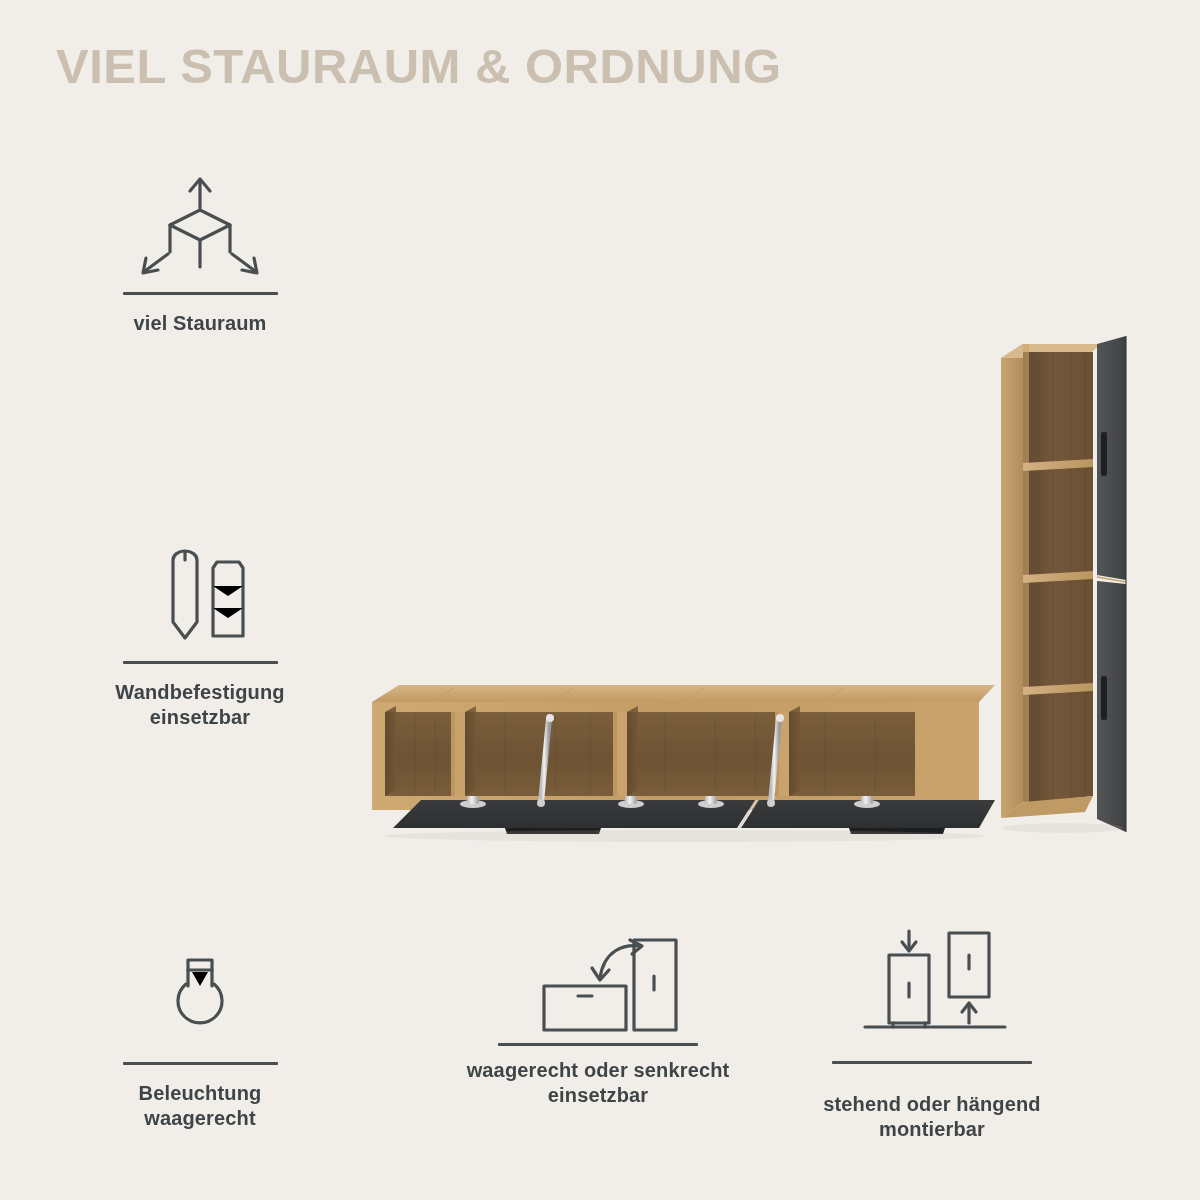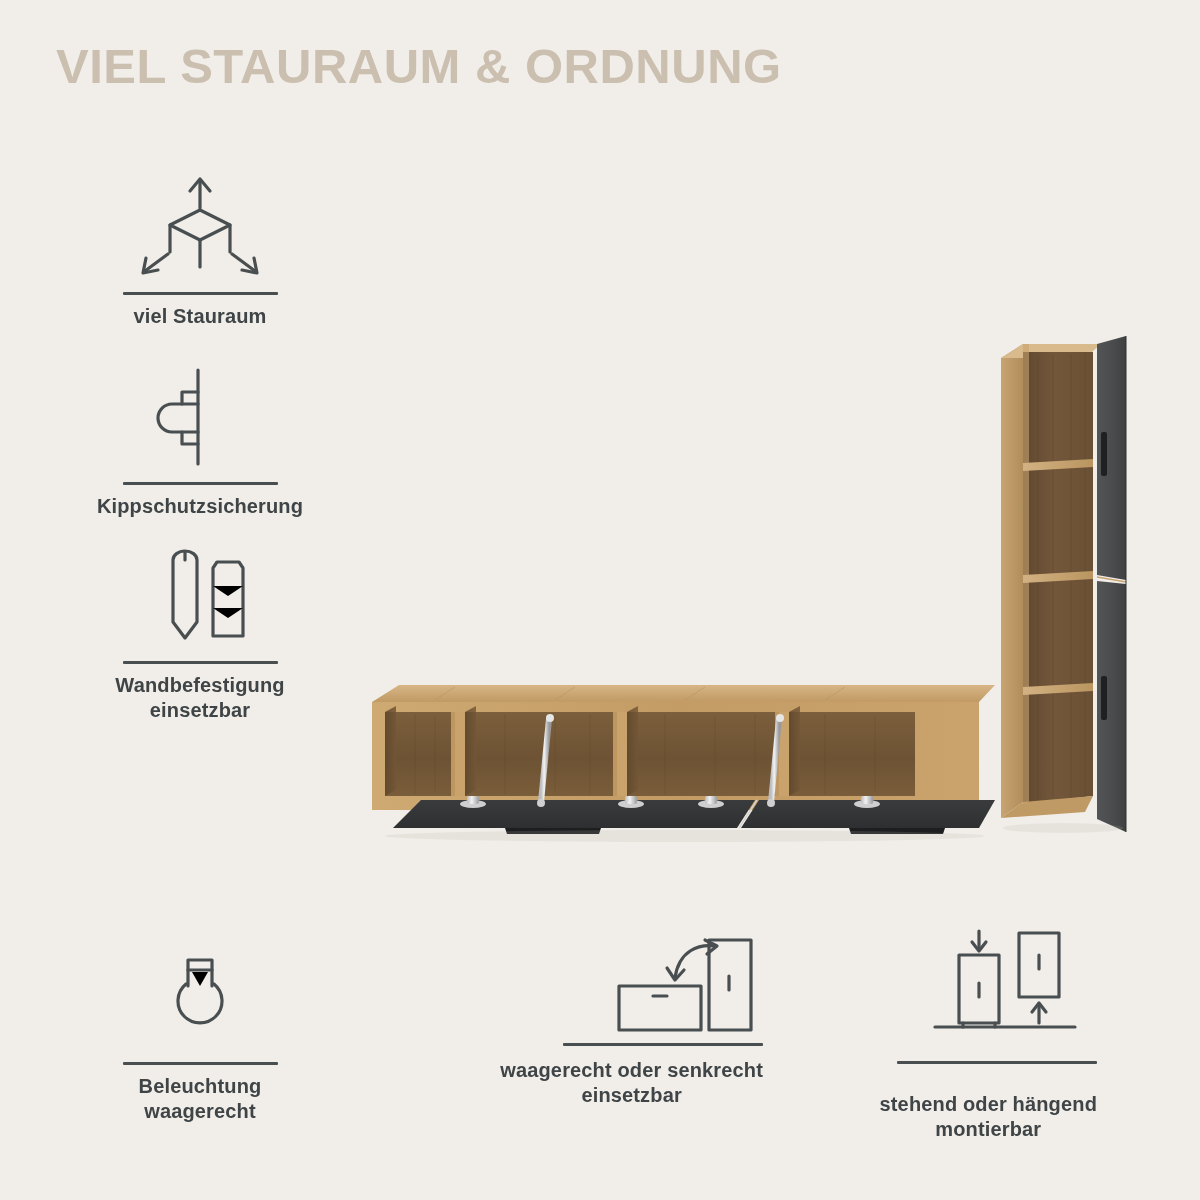--- a/index.html
+++ b/index.html
@@ -59,24 +59,24 @@
     font-weight: bold;
     color: #3f4446;
     line-height: 25px;
     letter-spacing: 0.15px;
     white-space: pre-line;
   }
 
   
   .col-left { width: 300px; }
   .col-left .divider { width: 155px; margin-top: 10px; }
-  .col-left .caption { margin-top: 9px; }
-
-  
-  .row-bottom { width: 330px; align-items: flex-end; }
+  .col-left .caption { margin-top: 16px; }
+
+  
+  .row-bottom { width: 330px; }
   .row-bottom .divider { width: 200px; margin-top: 8px; }
   .row-bottom .caption { margin-top: 12px; }
 
   
   #feat-storage   { left: 50px;  top: 172px; }
   #feat-tip       { left: 50px;  top: 362px; }
   #feat-wall      { left: 50px;  top: 546px; }
   #feat-colors    { left: 50px;  top: 736px; }
   #feat-light     { left: 50px;  top: 948px; }
   #feat-orient    { left: 433px; top: 930px; }
@@ -131,42 +131,20 @@
         <path class="ln" d="M28 98 L13 101 L16 86"></path>
 
         <path class="ln" d="M102 82 L125 99"></path>
         <path class="ln" d="M112 98 L127 101 L124 86"></path>
       </svg>
     </div>
     <div class="divider"></div>
     <div class="caption">viel Stauraum</div>
   </div>
 
-  <div class="feature col-left" id="feat-tip">
-    <div class="icon-box">
-      <svg width="160" height="110" viewBox="0 0 160 110">
-
-        <path class="ln" d="M78 8 L78 102"></path>
-
-        <path class="ln" d="M78 30 L62 30 L62 42 L52 42
-                             A 14 14 0 0 0 52 70
-                             L62 70 L62 82 L78 82"></path>
-        <path class="ln" d="M62 42 L78 42"></path>
-        <path class="ln" d="M62 70 L78 70"></path>
-
-        <path class="ln-thin" d="M88 46 L94 66"></path>
-        <path class="ln-thin" d="M99 46 L105 66"></path>
-        <path class="ln-thin" d="M110 46 L116 66"></path>
-        <path class="ln-thin" d="M121 47 L127 65"></path>
-        <path class="ln-thin" d="M132 49 L137 63"></path>
-      </svg>
-    </div>
-    <div class="divider"></div>
-    <div class="caption">Kippschutzsicherung</div>
-  </div>
 
   <div class="feature col-left" id="feat-wall">
     <div class="icon-box">
       <svg width="130" height="105" viewBox="0 0 130 105">
 
         <path class="ln" d="M38 14 A 12 9 0 0 1 62 14 L62 76 L50 92 L38 76 Z"></path>
         <path class="ln" d="M50 6 L50 14"></path>
         <path class="ln-thin" d="M34 26 L62 22"></path>
         <path class="ln-thin" d="M34 40 L62 36"></path>
         <path class="ln-thin" d="M34 54 L62 50"></path>

